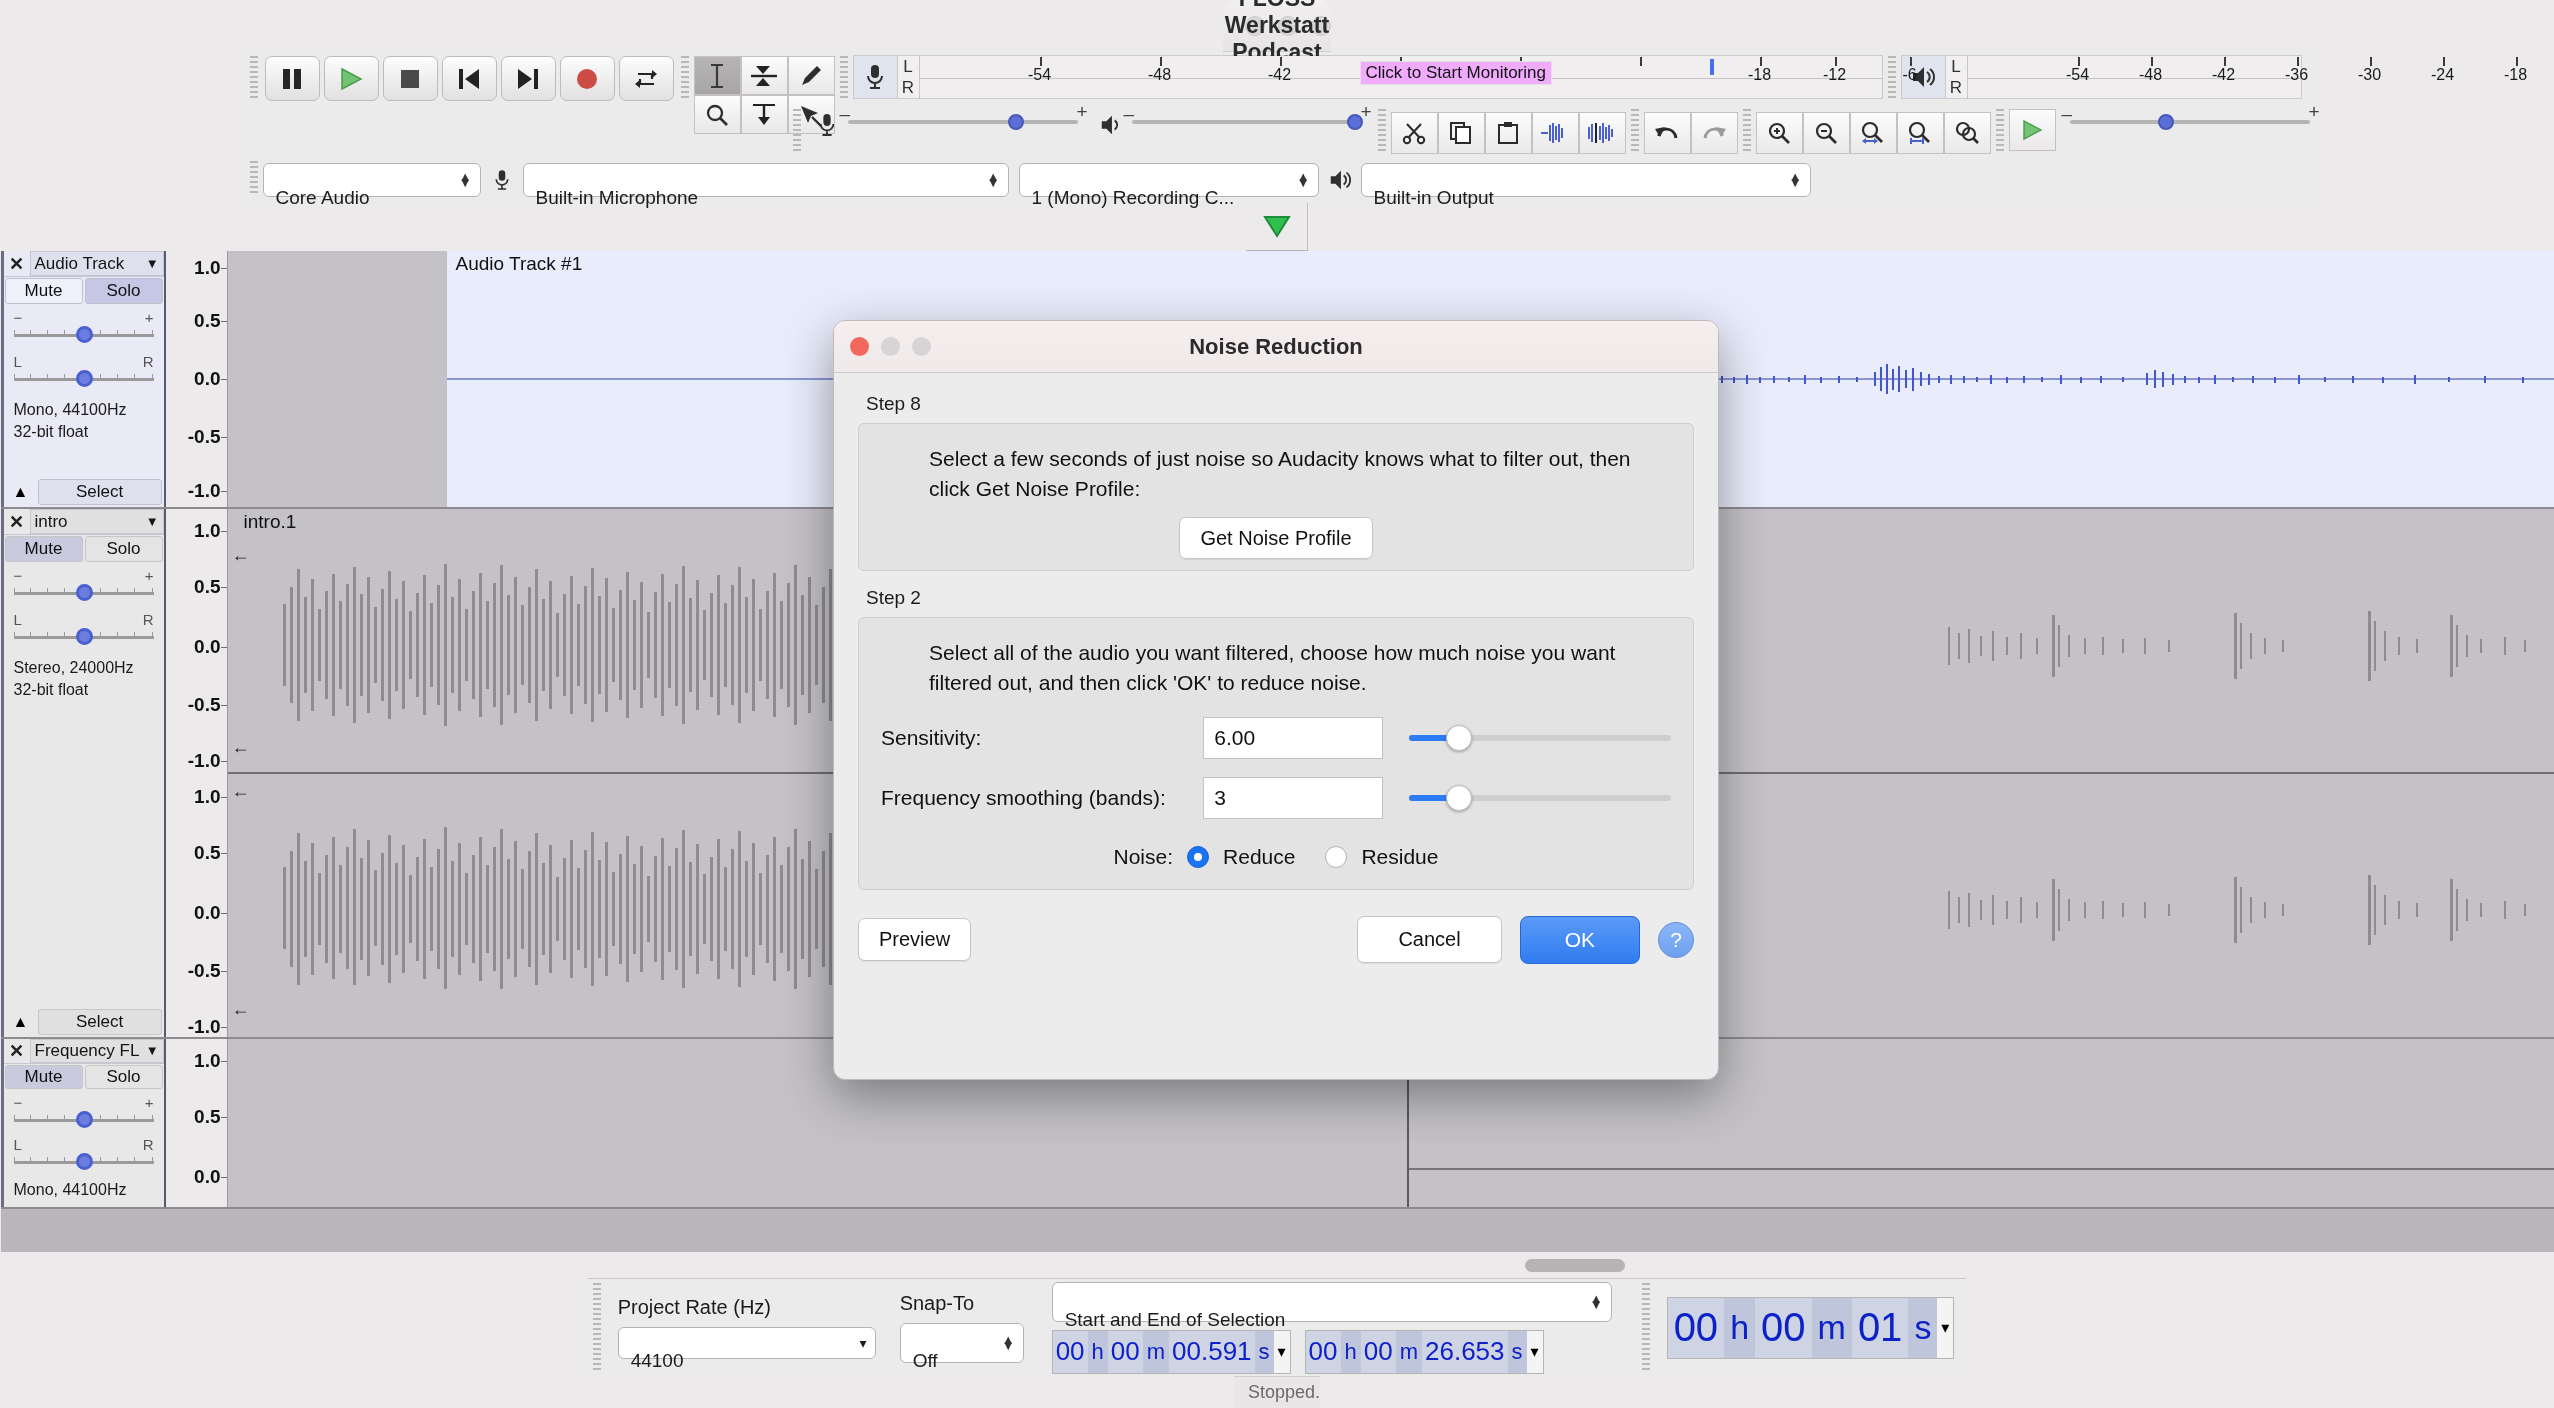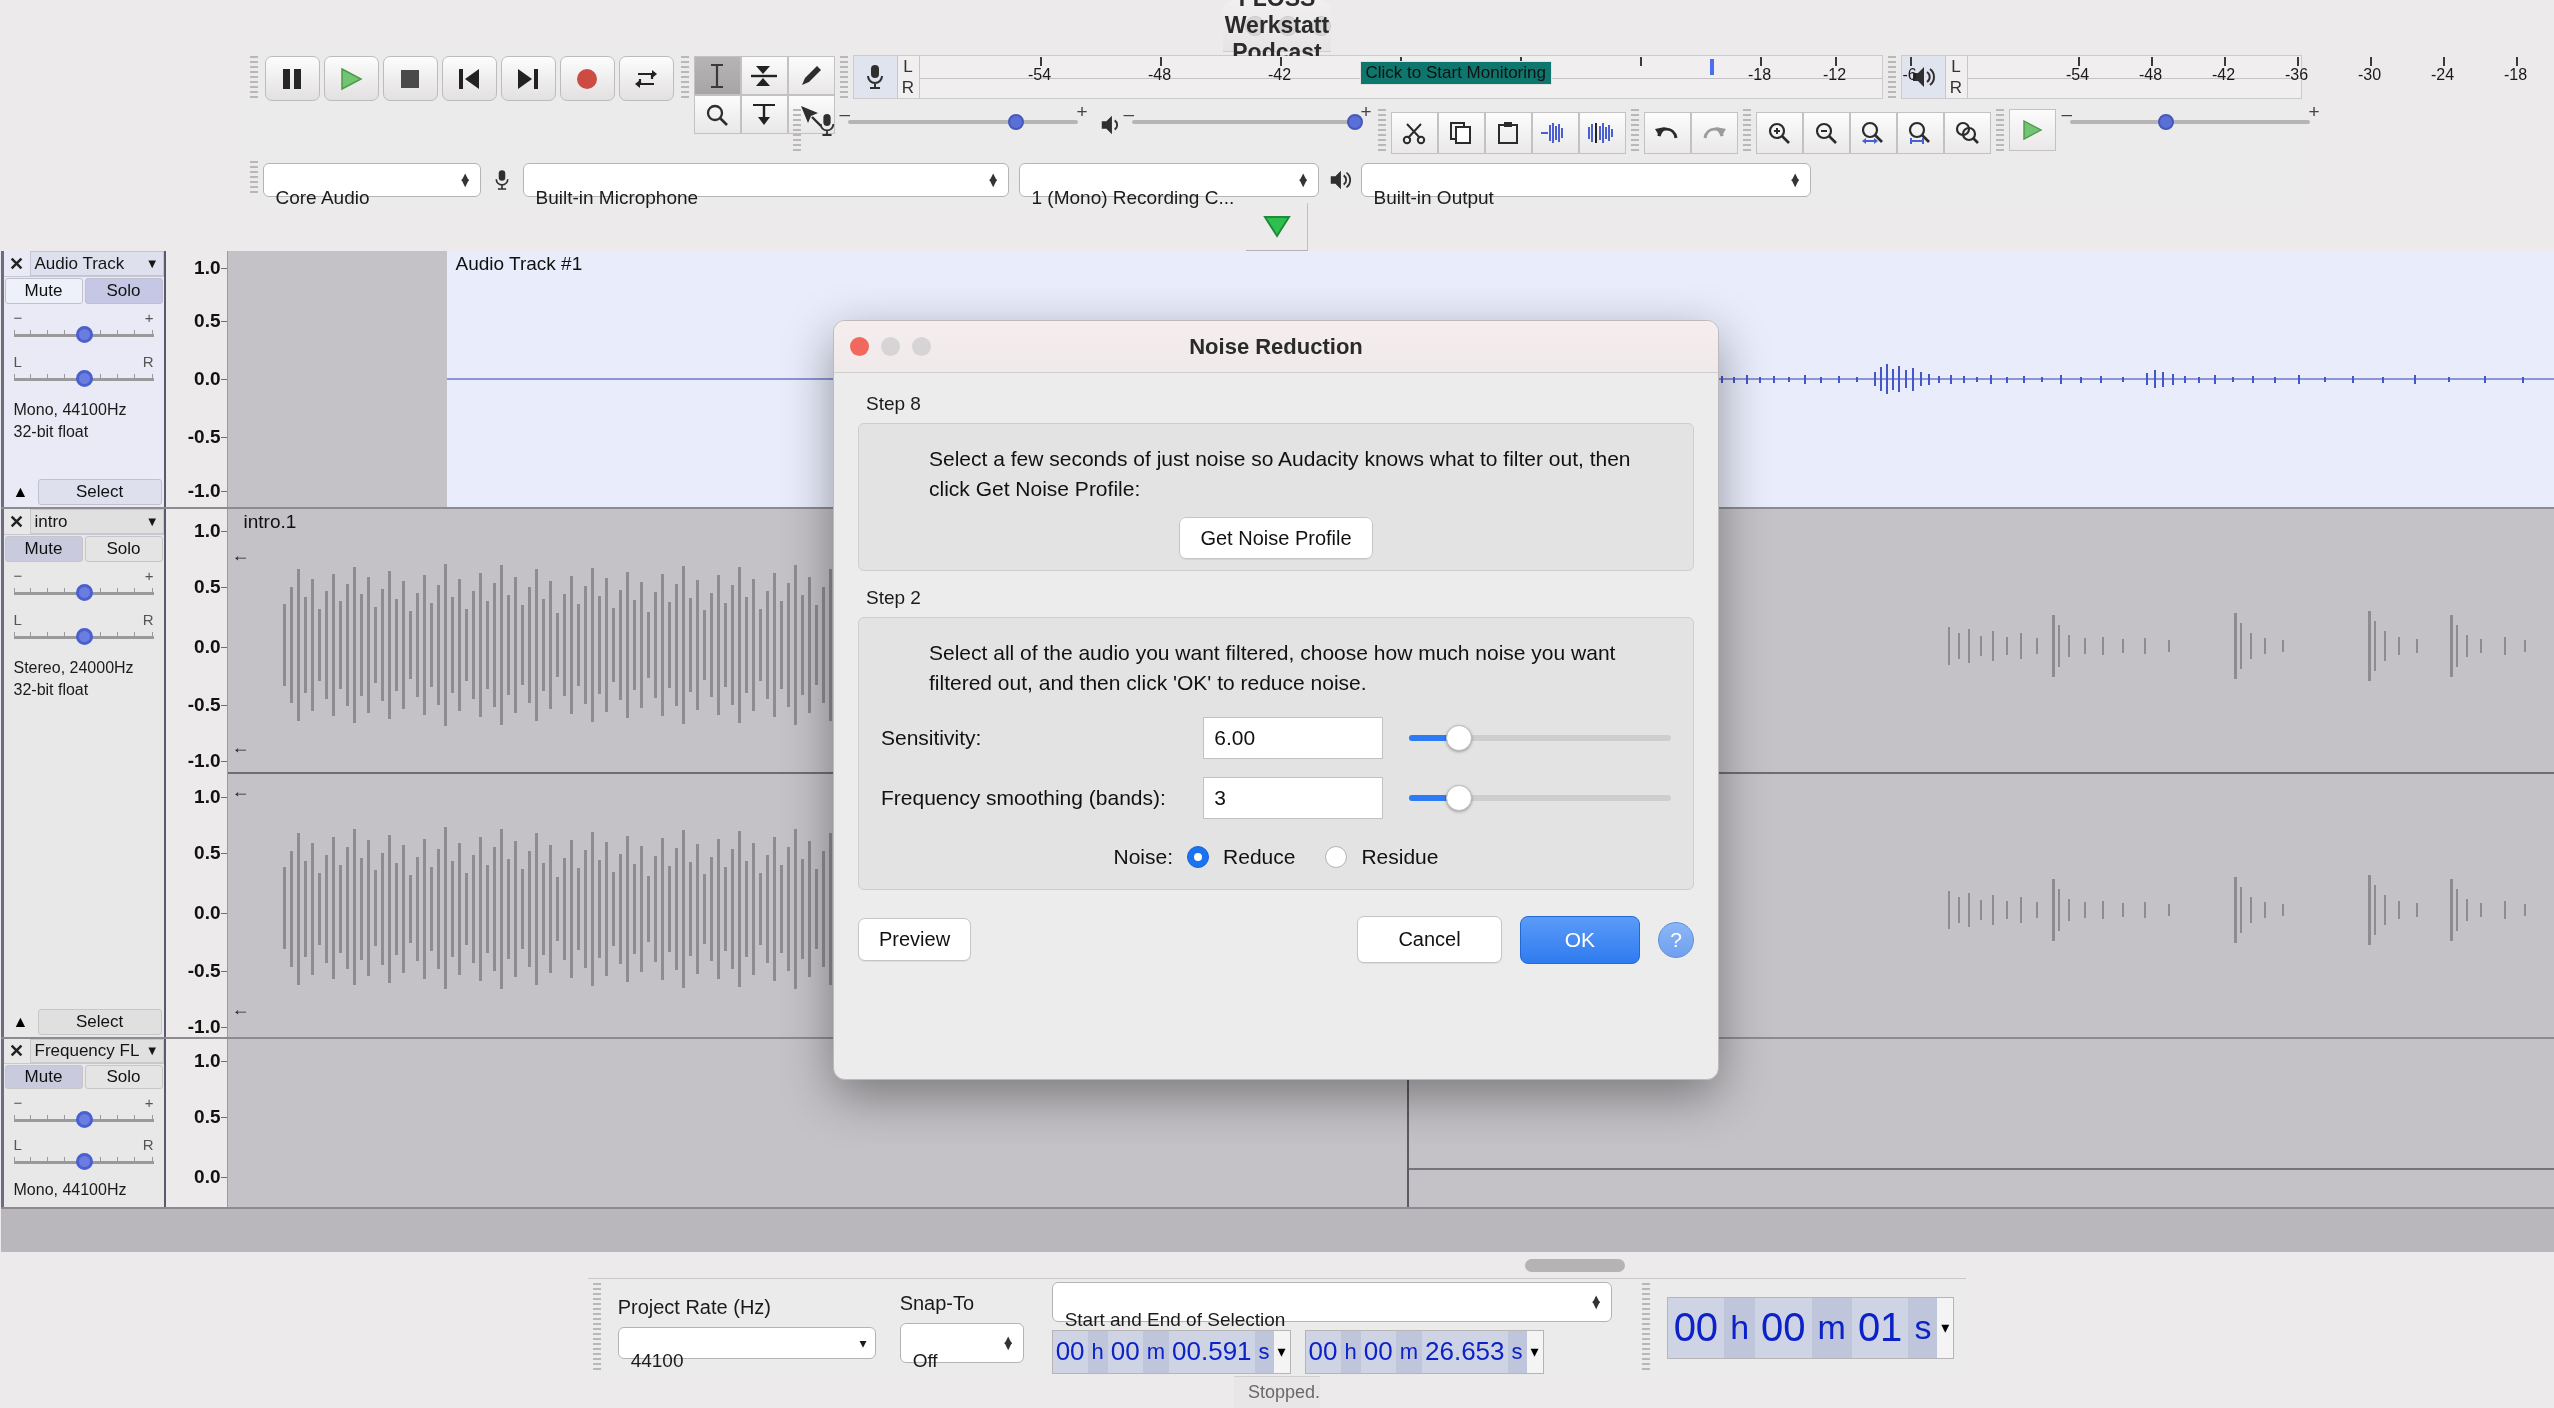--- a/index.html
+++ b/index.html
@@ -96,21 +96,21 @@
     position: absolute; top: 1px; width: 2px; height: 9px; background: #3a3a3a;
   }
   .mlab {
     position: absolute; top: 10px; font-size: 16px; color: #1a1a1a;
     transform: translateX(-50%); white-space: nowrap;
   }
   .meter-divider { position: absolute; left: 0; right: 0; top: 22px;
     height: 1px; background: #c5c3c3; }
   .monitor-hint {
     position: absolute; top: 5px; font-size: 17px; color: #111;
-    background: #0f766e; padding: 1px 5px; border: 1px solid #e3e1e1;
+    background: #f0abfc; padding: 1px 5px; border: 1px solid #e3e1e1;
     white-space: nowrap; cursor: pointer;
   }
   .meter-cursor { position: absolute; top: 3px; width: 4px; height: 16px;
     background: #4a6ef0; }
 
   
   .slider-wrap { position: relative; width: 200px; height: 34px;
     display: flex; align-items: center; cursor: pointer; }
   .slider-track { position: absolute; left: 0; right: 0; top: 50%;
     height: 4px; margin-top: -2px; background: #b6b4b4; border-radius: 2px; }

